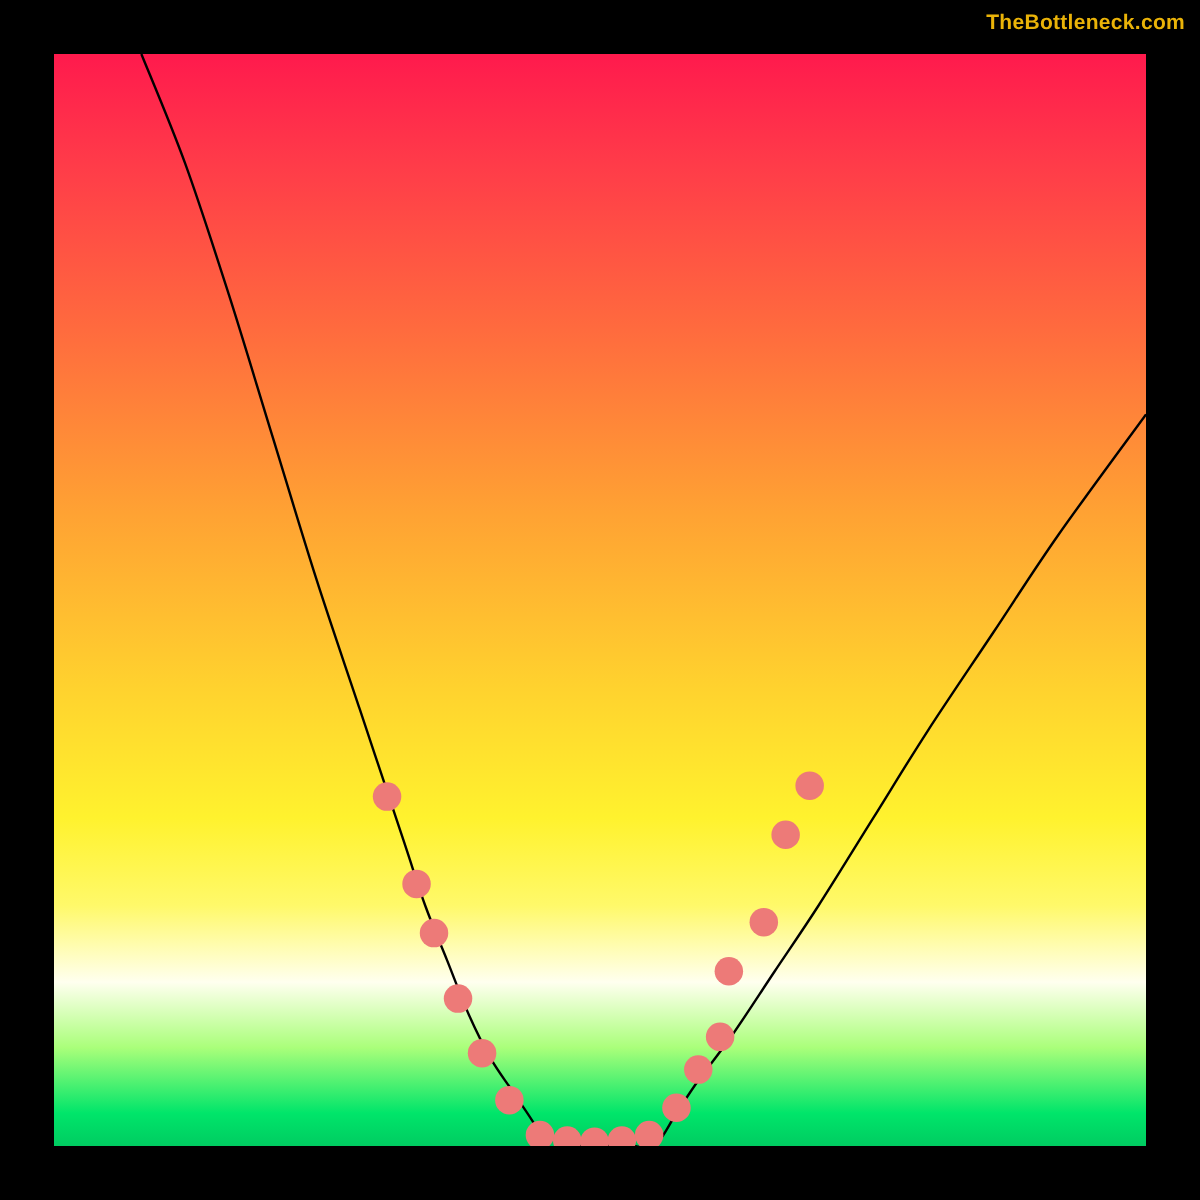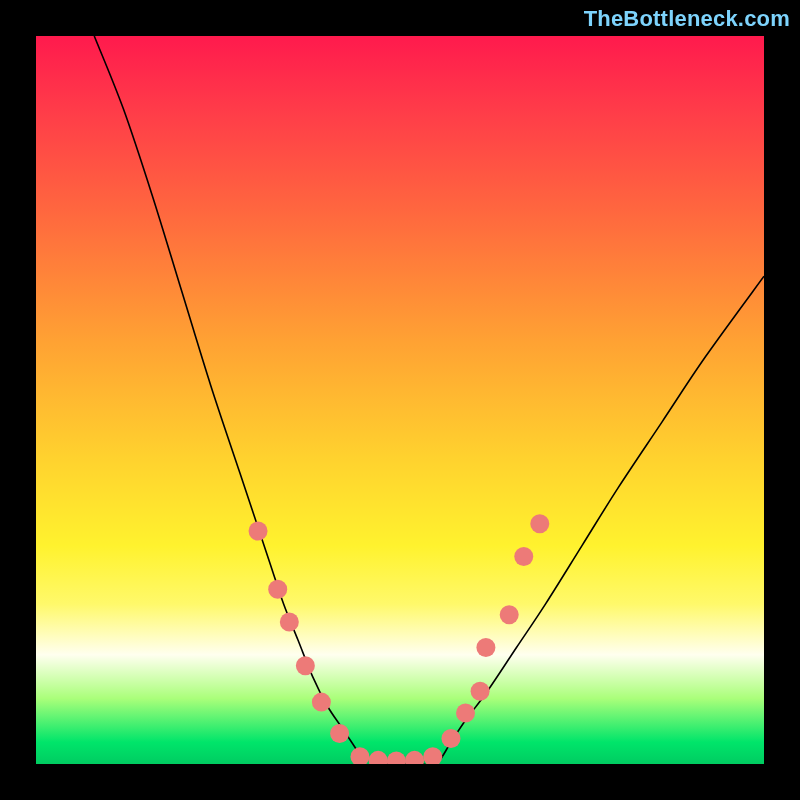--- a/index.html
+++ b/index.html
@@ -37,22 +37,22 @@
       #ffffef 85%,
       #aaff7a 91%,
       #00e56a 97%,
       #00cc61 100%
     );
   }
   .watermark {
     position: absolute;
     top: 6px;
     right: 10px;
-    color: #7dd3fc;
-    font-size: 22px;
+    color: #eab308;
+    font-size: 14px;
     font-weight: 600;
     letter-spacing: 0.2px;
     user-select: none;
   }
   svg.curve {
     position: absolute;
     top: 0;
     left: 0;
     width: 728px;
     height: 728px;

